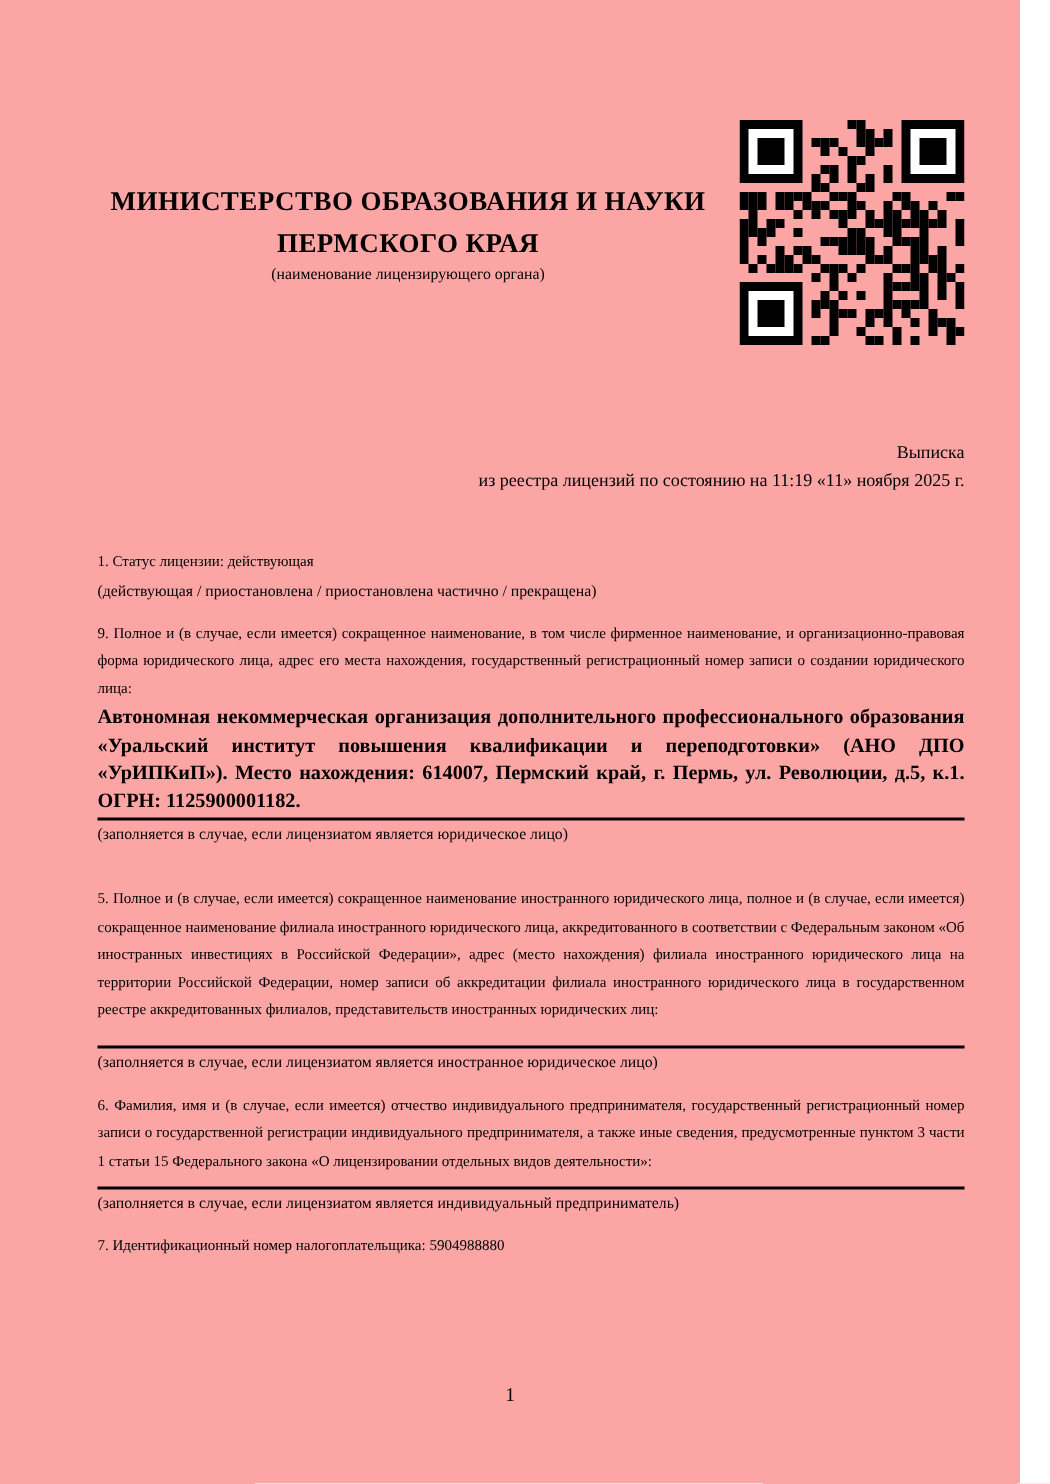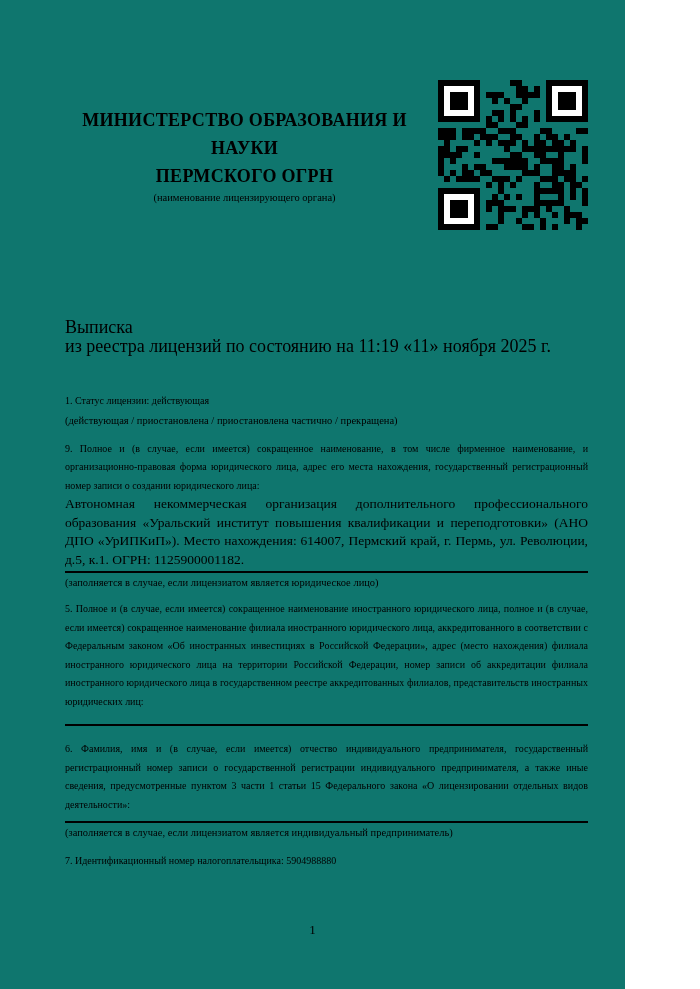--- a/index.html
+++ b/index.html
@@ -2,23 +2,23 @@
 <html lang="ru"><head>
 <meta charset="utf-8">
 <style>
   html, body {
     margin: 0;
     padding: 0;
     background: #ffffff;
   }
   .sheet {
     position: relative;
-    width: 625px;
+    width: 680px;
     height: 989px;
-    background: #0f766e;
+    background: #fca5a5;
     color: #000000;
     font-family: "Liberation Serif", serif;
     overflow: hidden;
     box-sizing: border-box;
     padding: 0 37px 0 65px;
   }
   
   .header-row {
     display: flex;
     align-items: center;
@@ -42,44 +42,45 @@
     margin-top: 1px;
   }
   .qr-box {
     flex: 0 0 auto;
     width: 150px;
     height: 150px;
   }
   .qr-box svg { display: block; width: 150px; height: 150px; }
   
   .doc-title {
-    margin-top: 88px;
-    text-align: left;
-    font-size: 18px;
+    margin-top: 62px;
+    text-align: right;
+    font-size: 12px;
     line-height: 19px;
   }
   
   .field { margin-top: 13px; }
   .field-1 { margin-top: 36px; }
   .field-2 { margin-top: 21px; }
   .field-3 { margin-top: 10px; }
-  .field-5 { margin-top: 11px; }
+  .field-5 { margin-top: 28px; }
   .field-6 { margin-top: 14px; }
   .field-7 { }
   .field-text {
     font-size: 10px;
     line-height: 18.5px;
   }
   .just { text-align: justify; }
   .filled-value {
     font-size: 13.5px;
     line-height: 18.5px;
     text-align: justify;
     border-bottom: 2px solid #000;
     padding-bottom: 2px;
+    font-weight: bold;
   }
   .blank-line {
     height: 13px;
     border-bottom: 2px solid #000;
   }
   .short-gap-line {
     height: 7px;
     border-bottom: 2px solid #000;
   }
   .field-note {
@@ -98,21 +99,21 @@
   }
 </style>
 </head>
 <body>
 
 <div class="sheet">
 
   <div class="header-row">
     <div class="ministry">
       <div class="ministry-title">МИНИСТЕРСТВО ОБРАЗОВАНИЯ И НАУКИ</div>
-      <div class="ministry-title">ПЕРМСКОГО ОГРН</div>
+      <div class="ministry-title">ПЕРМСКОГО КРАЯ</div>
       <div class="ministry-note">(наименование лицензирующего органа)</div>
     </div>
     <div class="qr-box">
       <svg id="qr-svg" xmlns="http://www.w3.org/2000/svg" viewBox="0 0 150 150">
           <g fill="#000">
             <rect x="72" y="0" width="6" height="6"></rect>
             <rect x="78" y="0" width="6" height="6"></rect>
             <rect x="78" y="6" width="6" height="6"></rect>
             <rect x="84" y="6" width="6" height="6"></rect>
             <rect x="96" y="6" width="6" height="6"></rect>
@@ -349,20 +350,21 @@
 
   <div class="field field-4">
     <div class="field-text just">9. Полное и (в случае, если имеется) сокращенное наименование, в том числе фирменное наименование, и организационно-правовая форма юридического лица, адрес его места нахождения, государственный регистрационный номер записи о создании юридического лица:</div>
     <div class="filled-value">Автономная некоммерческая организация дополнительного профессионального образования «Уральский институт повышения квалификации и переподготовки» (АНО ДПО «УрИПКиП»). Место нахождения: 614007, Пермский край, г. Пермь, ул. Революции, д.5, к.1. ОГРН: 1125900001182.</div>
     <div class="field-note">(заполняется в случае, если лицензиатом является юридическое лицо)</div>
   </div>
 
   <div class="field field-5">
     <div class="field-text just">5. Полное и (в случае, если имеется) сокращенное наименование иностранного юридического лица, полное и (в случае, если имеется) сокращенное наименование филиала иностранного юридического лица, аккредитованного в соответствии с Федеральным законом «Об иностранных инвестициях в Российской Федерации», адрес (место нахождения) филиала иностранного юридического лица на территории Российской Федерации, номер записи об аккредитации филиала иностранного юридического лица в государственном реестре аккредитованных филиалов, представительств иностранных юридических лиц:</div>
     <div class="blank-line"></div>
+    <div class="field-note">(заполняется в случае, если лицензиатом является иностранное юридическое лицо)</div>
   </div>
 
   <div class="field field-6">
     <div class="field-text just">6. Фамилия, имя и (в случае, если имеется) отчество индивидуального предпринимателя, государственный регистрационный номер записи о государственной регистрации индивидуального предпринимателя, а также иные сведения, предусмотренные пунктом 3 части 1 статьи 15 Федерального закона «О лицензировании отдельных видов деятельности»:</div>
     <div class="short-gap-line"></div>
     <div class="field-note">(заполняется в случае, если лицензиатом является индивидуальный предприниматель)</div>
   </div>
 
   <div class="field field-7">
     <div class="field-text">7. Идентификационный номер налогоплательщика: 5904988880</div>

